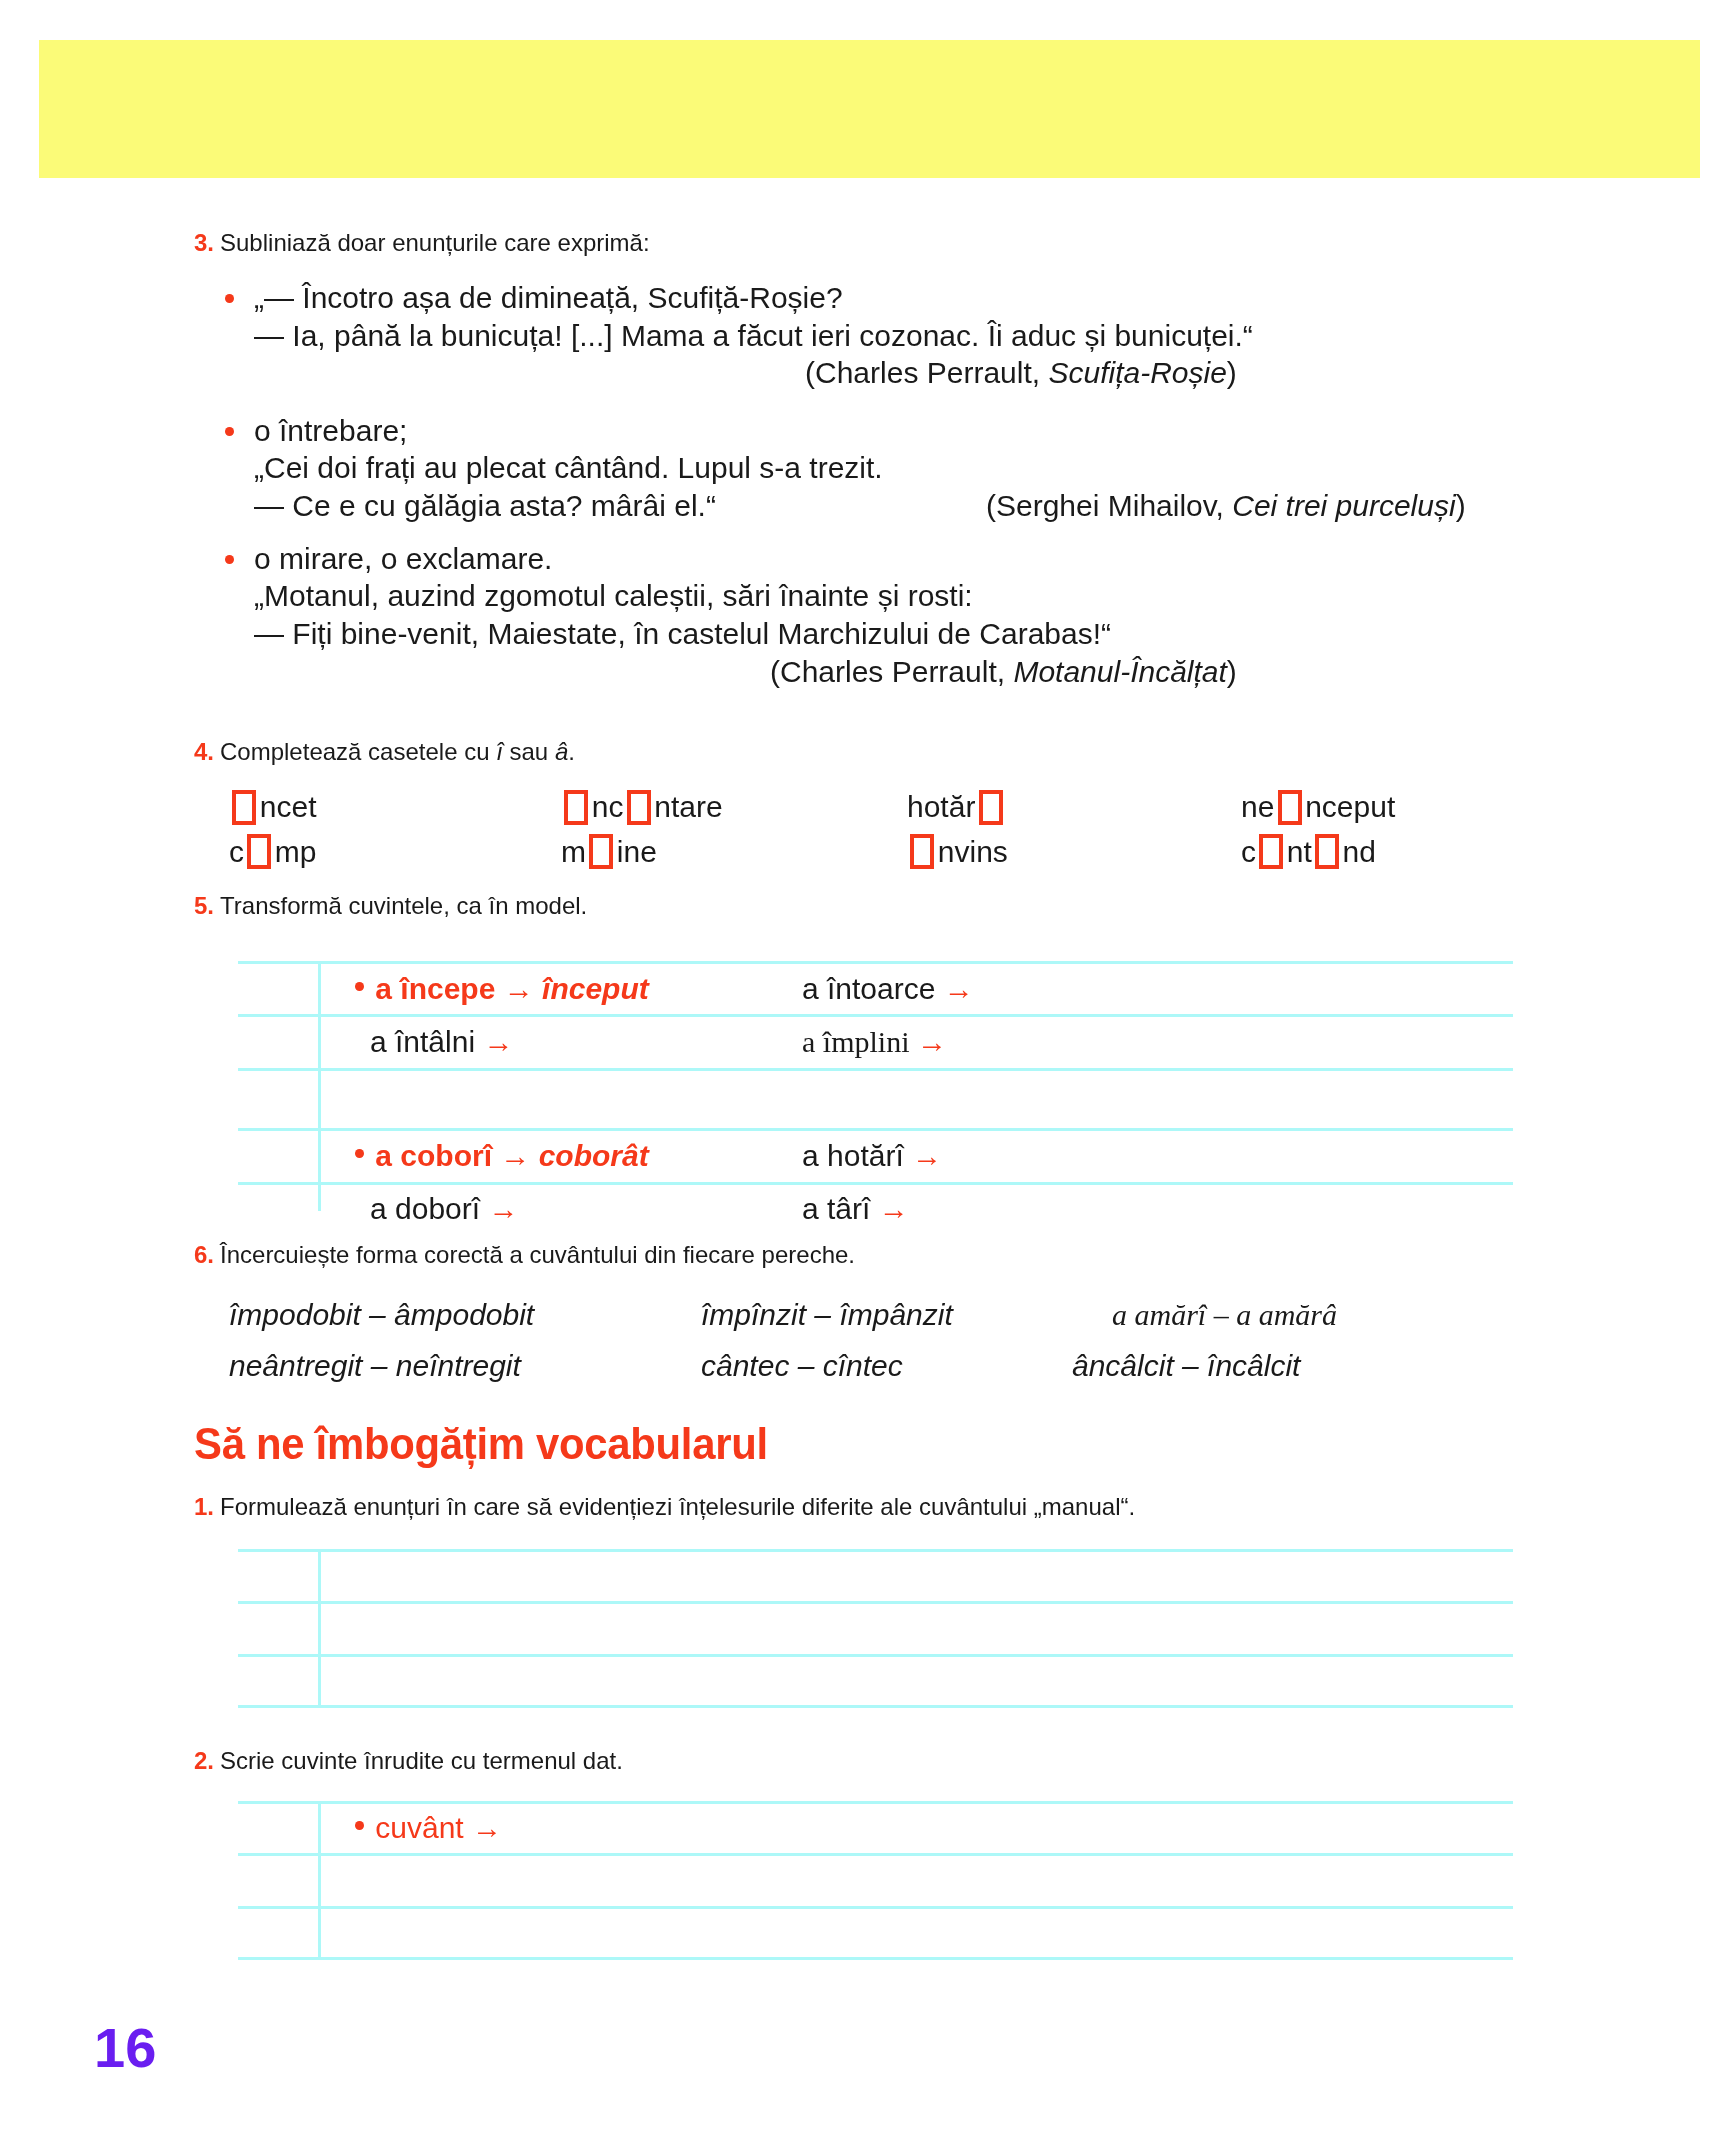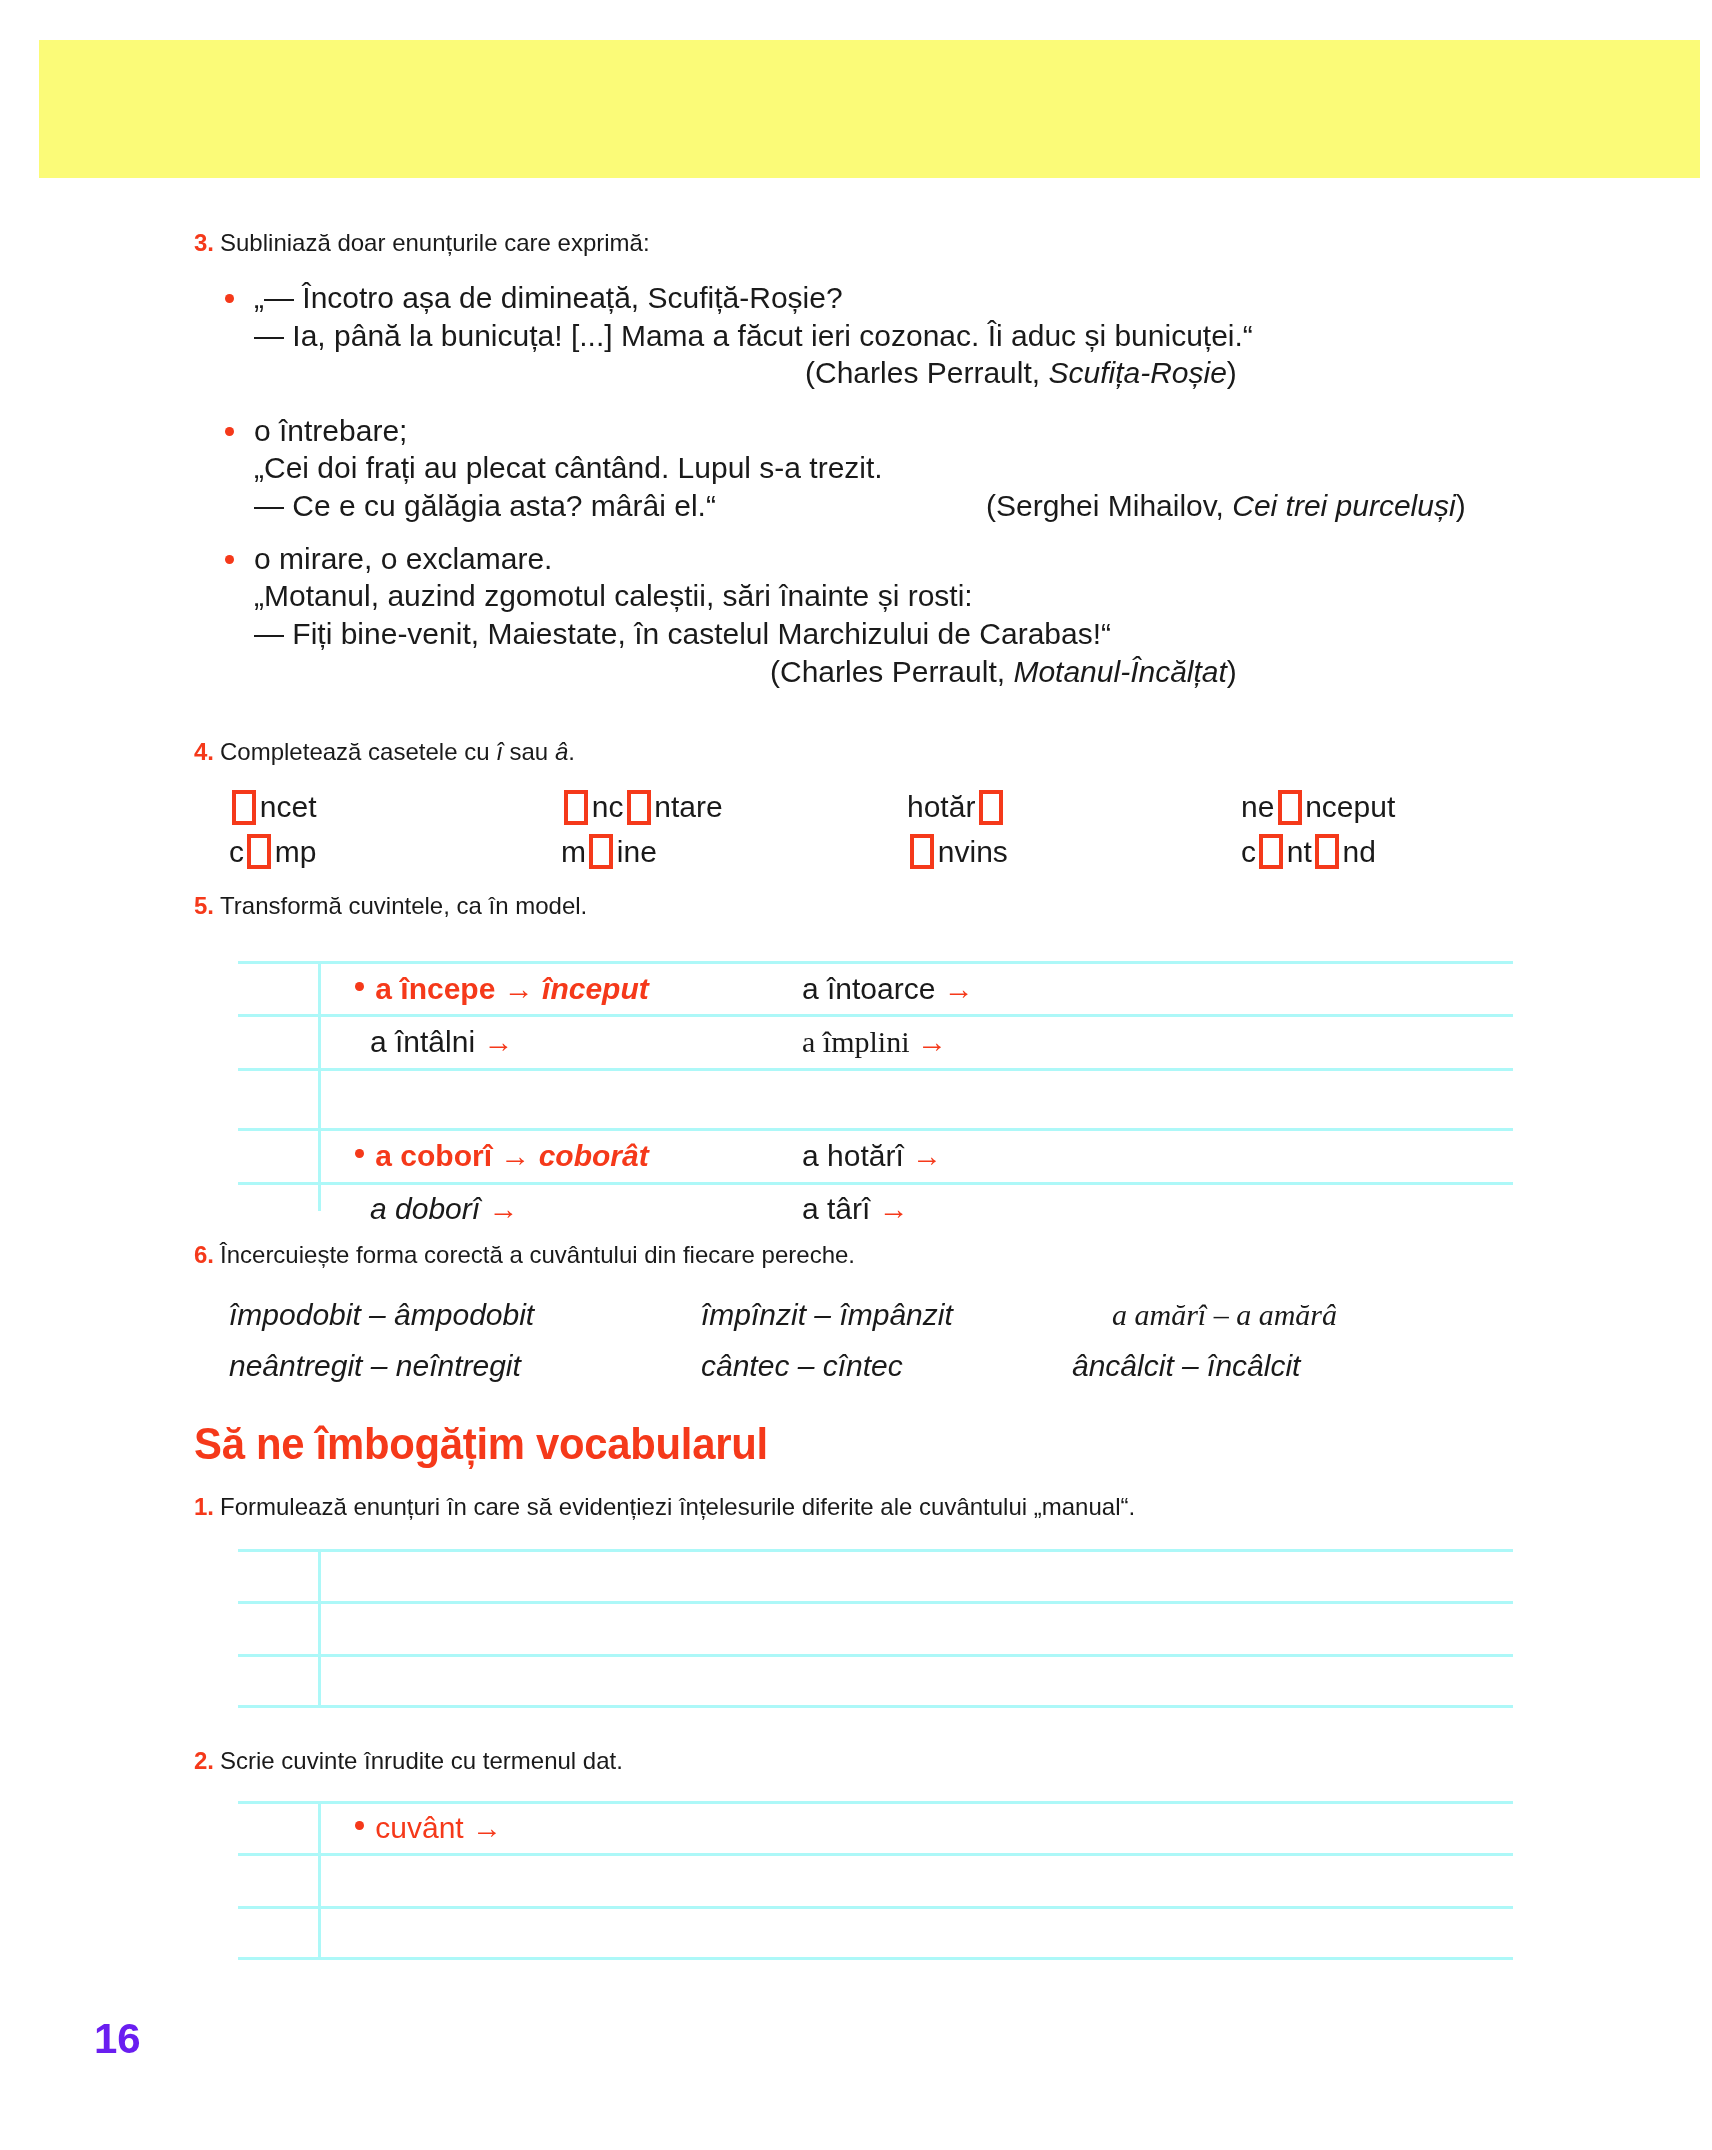--- a/index.html
+++ b/index.html
@@ -172,21 +172,21 @@
     white-space: nowrap;
     transform: scaleX(0.93);
     transform-origin: left center;
   }
 
   
   .page-num {
     position: absolute;
     left: 94px;
     top: 2015px;
-    font-size: 42px;
+    font-size: 56px;
     font-weight: bold;
     color: #6a1ef0;
   }
 </style>
 </head>
 <body>
 
 <div class="page">
 
   <div class="banner"></div>
@@ -305,21 +305,21 @@
       <span>a împlini</span> <span class="arrow">→</span>
     </div>
 
     <div class="cell-text model" style="left:117px; top:178px;">
       <span class="dotmark"></span><span>a coborî</span> <span>→</span> <span class="res">coborât</span>
     </div>
     <div class="cell-text" style="left:564px; top:178px;">
       <span>a hotărî</span> <span class="arrow">→</span>
     </div>
 
-    <div class="cell-text" style="left:132px; top:231px;font-style:italic;">
+    <div class="cell-text" style="left:132px; top:231px;">
       <span>a doborî</span> <span class="arrow">→</span>
     </div>
     <div class="cell-text" style="left:564px; top:231px;">
       <span>a târî</span> <span class="arrow">→</span>
     </div>
   </div>
 
   <div class="ex" style="top:1241px;">
     <div class="ex-head">
       <span class="ex-num">6.</span><span>Încercuiește forma corectă a cuvântului din fiecare pereche.</span>

